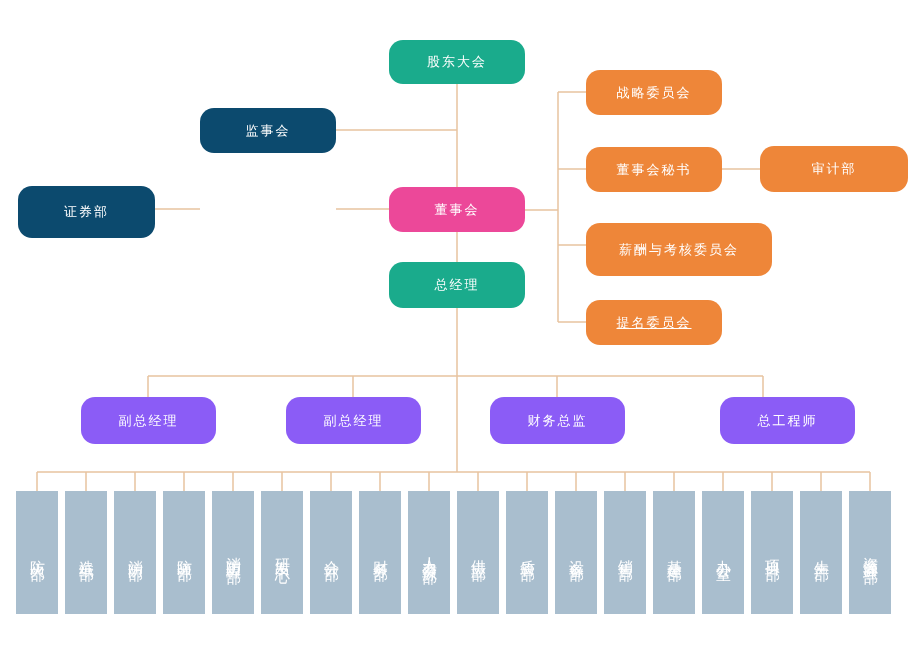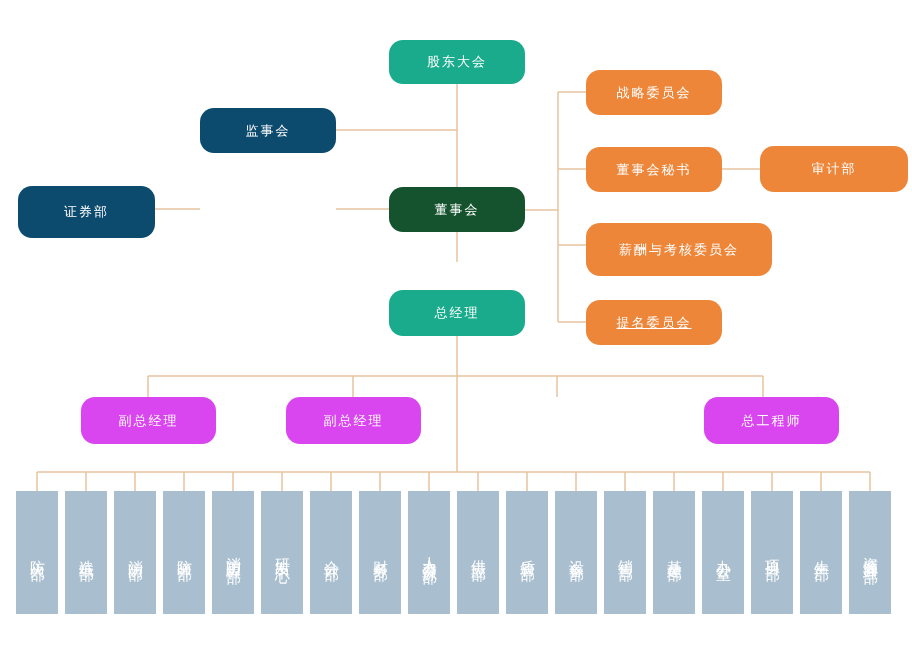--- a/index.html
+++ b/index.html
@@ -28,23 +28,23 @@
     justify-content: center;
     color: #ffffff;
     font-size: 13px;
     letter-spacing: 2px;
     text-align: center;
     box-sizing: border-box;
     border-radius: 14px;
   }
   .teal   { background: #1aab8c; }
   .sblue  { background: #0c4a6e; }
-  .bblue  { background: #14532d; }
+  .bblue  { background: #ec4899; }
   .orange { background: #ee8639; }
-  .gold   { background: #d946ef; }
+  .gold   { background: #8b5cf6; }
   .dept {
     position: absolute;
     top: 491px;
     width: 42px;
     height: 123px;
     background: #a9bece;
     color: #ffffff;
     font-size: 15px;
     display: flex;
     align-items: center;
@@ -89,38 +89,39 @@
 
   <div class="node teal" style="left:389px; top:40px;  width:136px; height:44px;">股东大会</div>
 
   <div class="node sblue" style="left:200px; top:108px; width:136px; height:45px;">监事会</div>
 
   <div class="node sblue" style="left:18px;  top:186px; width:137px; height:52px;">证券部</div>
 
 
   <div class="node bblue" style="left:389px; top:187px; width:136px; height:45px;">董事会</div>
 
-  <div class="node teal" style="left:389px; top:262px; width:136px; height:46px;margin-top:28px;">总经理</div>
+  <div class="node teal" style="left:389px; top:262px; width:136px; height:46px;">总经理</div>
 
   <div class="node orange" style="left:586px; top:70px;  width:136px; height:45px;">战略委员会</div>
 
   <div class="node orange" style="left:586px; top:147px; width:136px; height:45px;">董事会秘书</div>
 
   <div class="node orange" style="left:760px; top:146px; width:148px; height:46px;">审计部</div>
 
   <div class="node orange" style="left:586px; top:223px; width:186px; height:53px;">薪酬与考核委员会</div>
 
   <div class="node orange" style="left:586px; top:300px; width:136px; height:45px;text-decoration:underline;">提名委员会</div>
 
   <div class="node gold" style="left:81px;  top:397px; width:135px; height:47px;">副总经理</div>
 
   <div class="node gold" style="left:286px; top:397px; width:135px; height:47px;">副总经理</div>
 
+  <div class="node gold" style="left:490px; top:397px; width:135px; height:47px;">财务总监</div>
 
-  <div class="node gold" style="left:704px; top:397px; width:135px; height:47px;">总工程师</div>
+  <div class="node gold" style="left:720px; top:397px; width:135px; height:47px;">总工程师</div>
 
   <div class="dept" style="left:16px;">防火部</div>
   <div class="dept" style="left:65px;">造纸部</div>
   <div class="dept" style="left:114px;">消防部</div>
   <div class="dept" style="left:163px;">防弹部</div>
   <div class="dept" style="left:212px;">消防工程部</div>
   <div class="dept" style="left:261px;">研发中心</div>
   <div class="dept" style="left:310px;">会计部</div>
   <div class="dept" style="left:359px;">财务部</div>
   <div class="dept" style="left:408px;">人力资源部</div>

